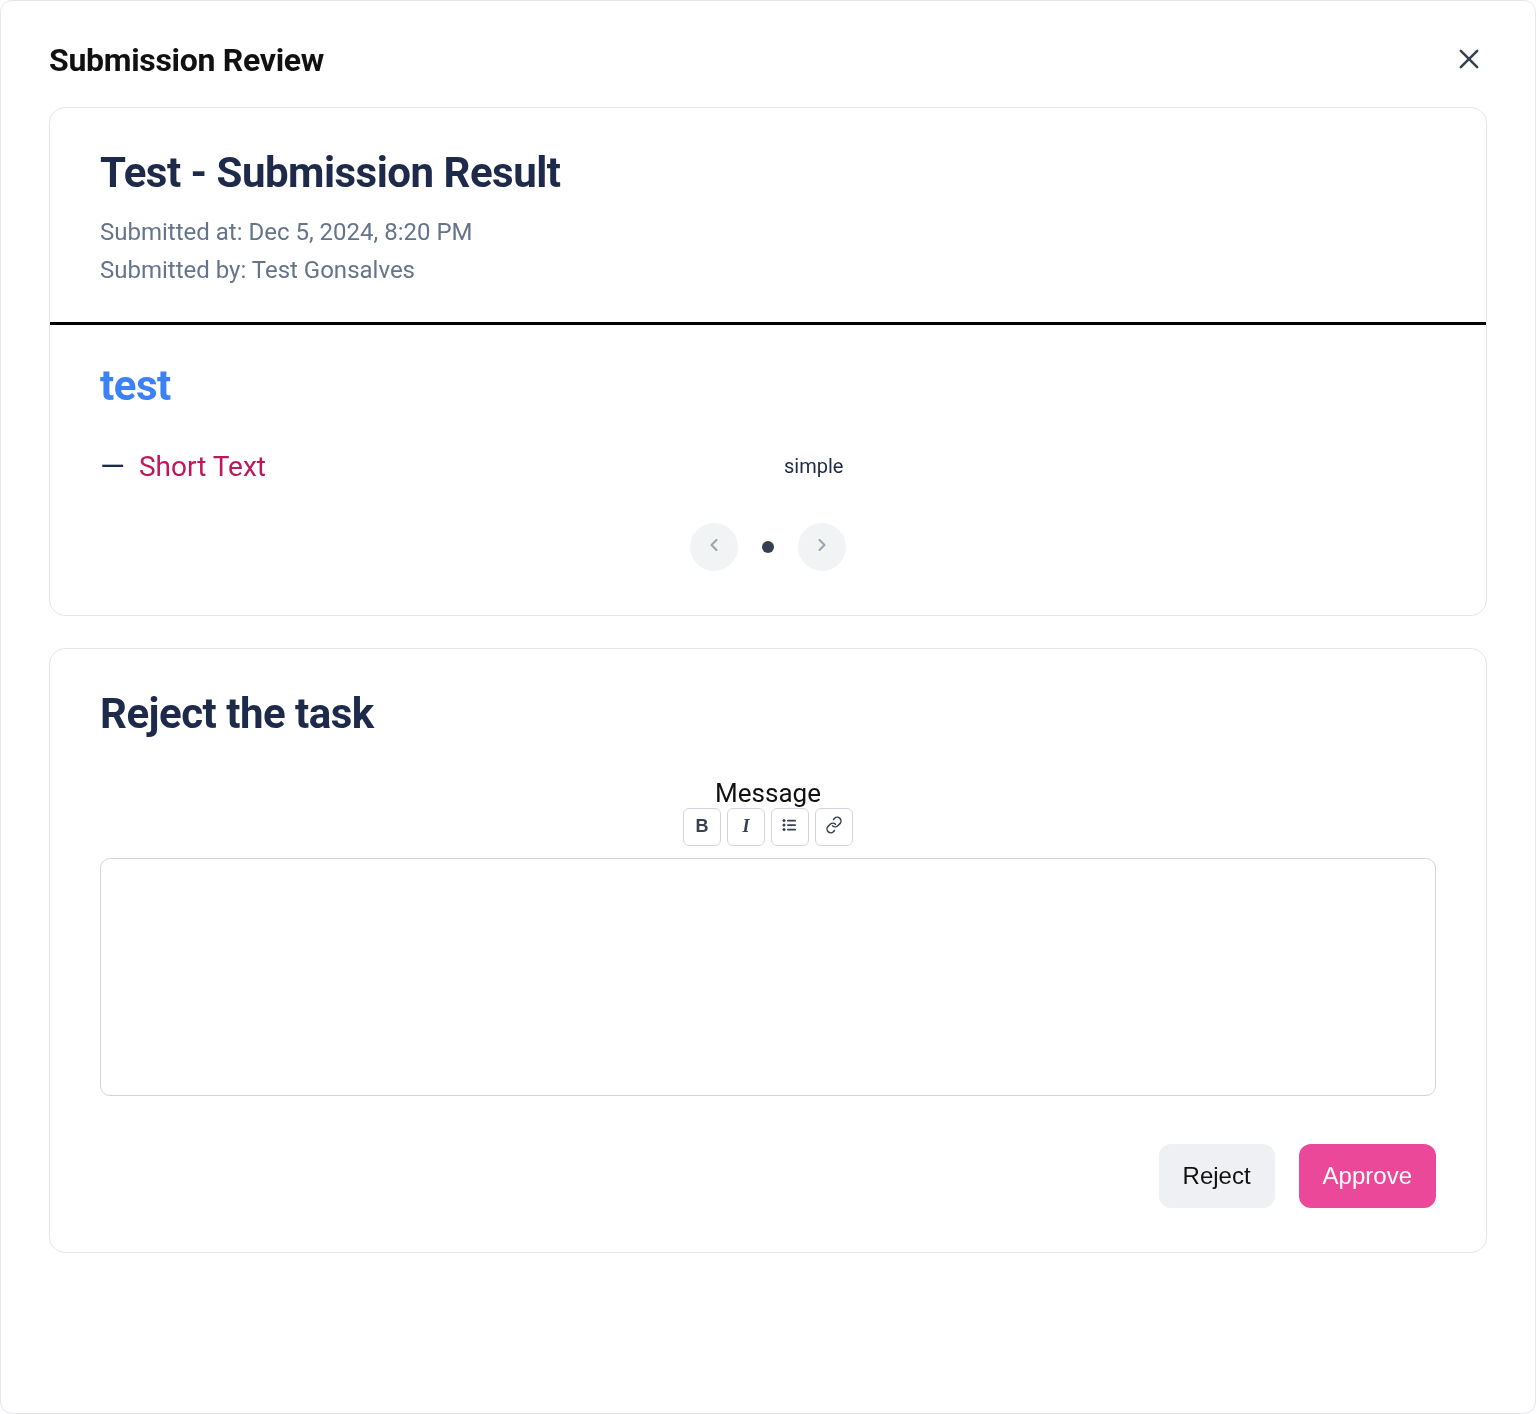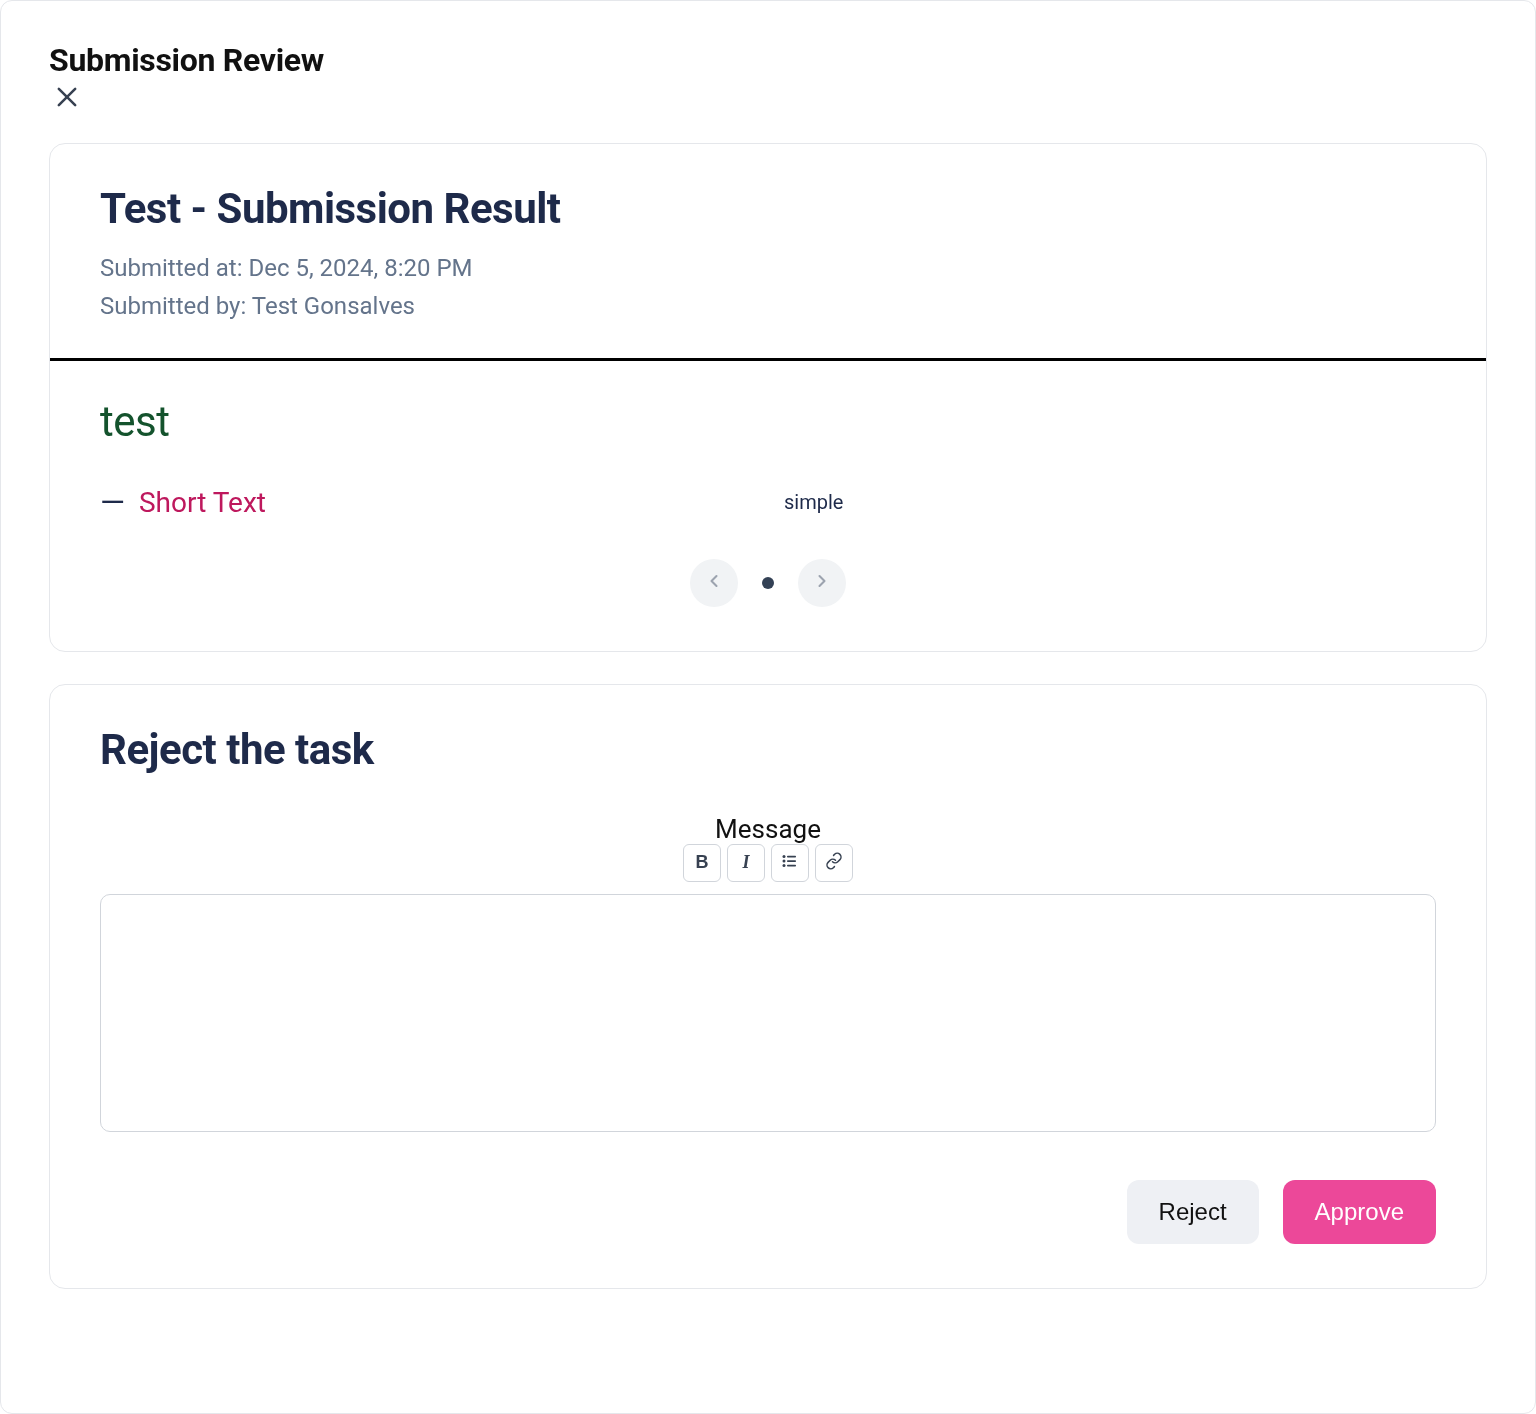--- a/index.html
+++ b/index.html
@@ -15,21 +15,20 @@
     border: 1px solid #e5e7eb;
     border-radius: 12px;
     padding: 40px 48px 48px;
     position: relative;
   }
   .modal-header {
     display: flex;
     justify-content: space-between;
     align-items: flex-start;
     margin-bottom: 28px;
-    flex-direction: column;
   }
   .modal-title {
     font-size: 32px;
     font-weight: 700;
     color: #111;
     letter-spacing: -0.3px;
   }
   .close-btn {
     background: none;
     border: none;
@@ -61,22 +60,22 @@
     font-size: 24px;
     color: #64748b;
     line-height: 1.6;
   }
 
   .card-body {
     padding: 36px 50px 30px;
   }
   .section-title {
     font-size: 42px;
-    font-weight: 400;
-    color: #14532d;
+    font-weight: 700;
+    color: #3b82f6;
     margin-bottom: 40px;
     letter-spacing: -0.5px;
   }
   .field-row {
     display: flex;
     align-items: center;
     gap: 16px;
   }
   .field-left {
     display: flex;
@@ -184,21 +183,21 @@
   }
   .actions {
     display: flex;
     justify-content: flex-end;
     gap: 24px;
     margin-top: 44px;
   }
   .btn {
     border: none;
     border-radius: 12px;
-    padding: 18px 32px;
+    padding: 18px 24px;
     font-size: 24px;
     font-weight: 500;
     cursor: pointer;
   }
   .btn-reject {
     background: #eef0f4;
     color: #111;
   }
   .btn-approve {
     background: #ec4899;

